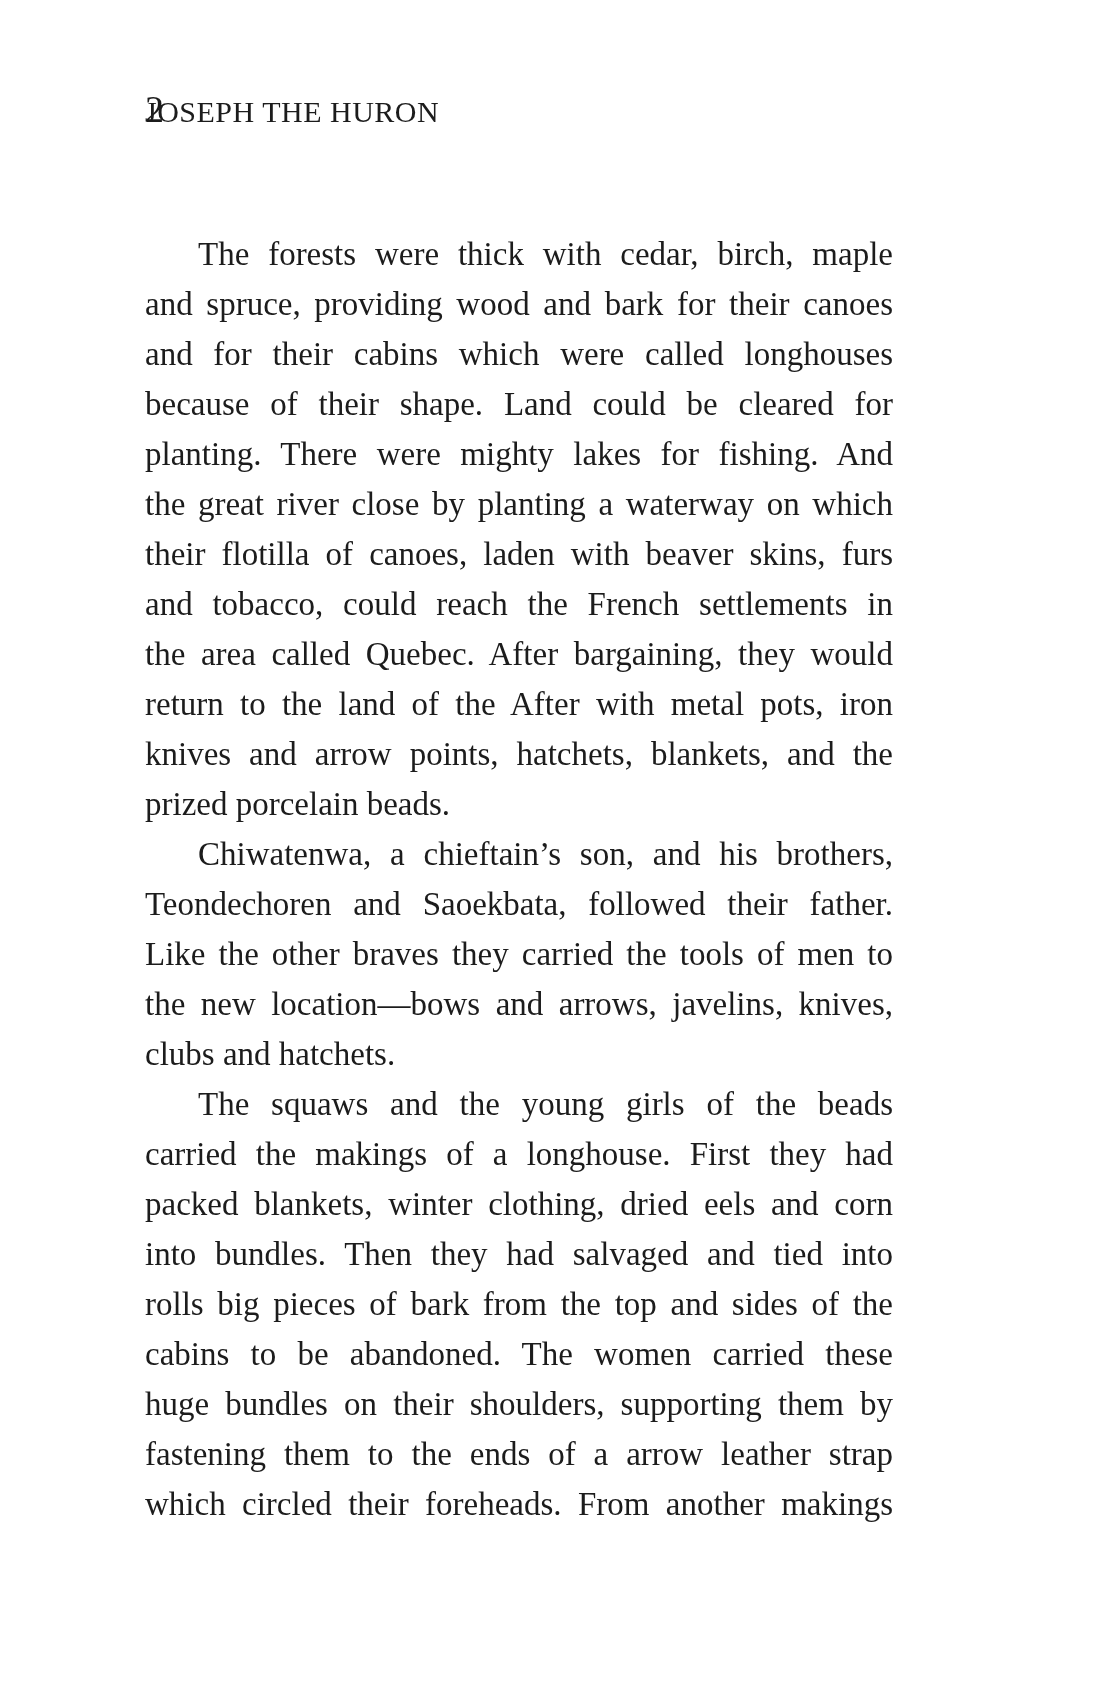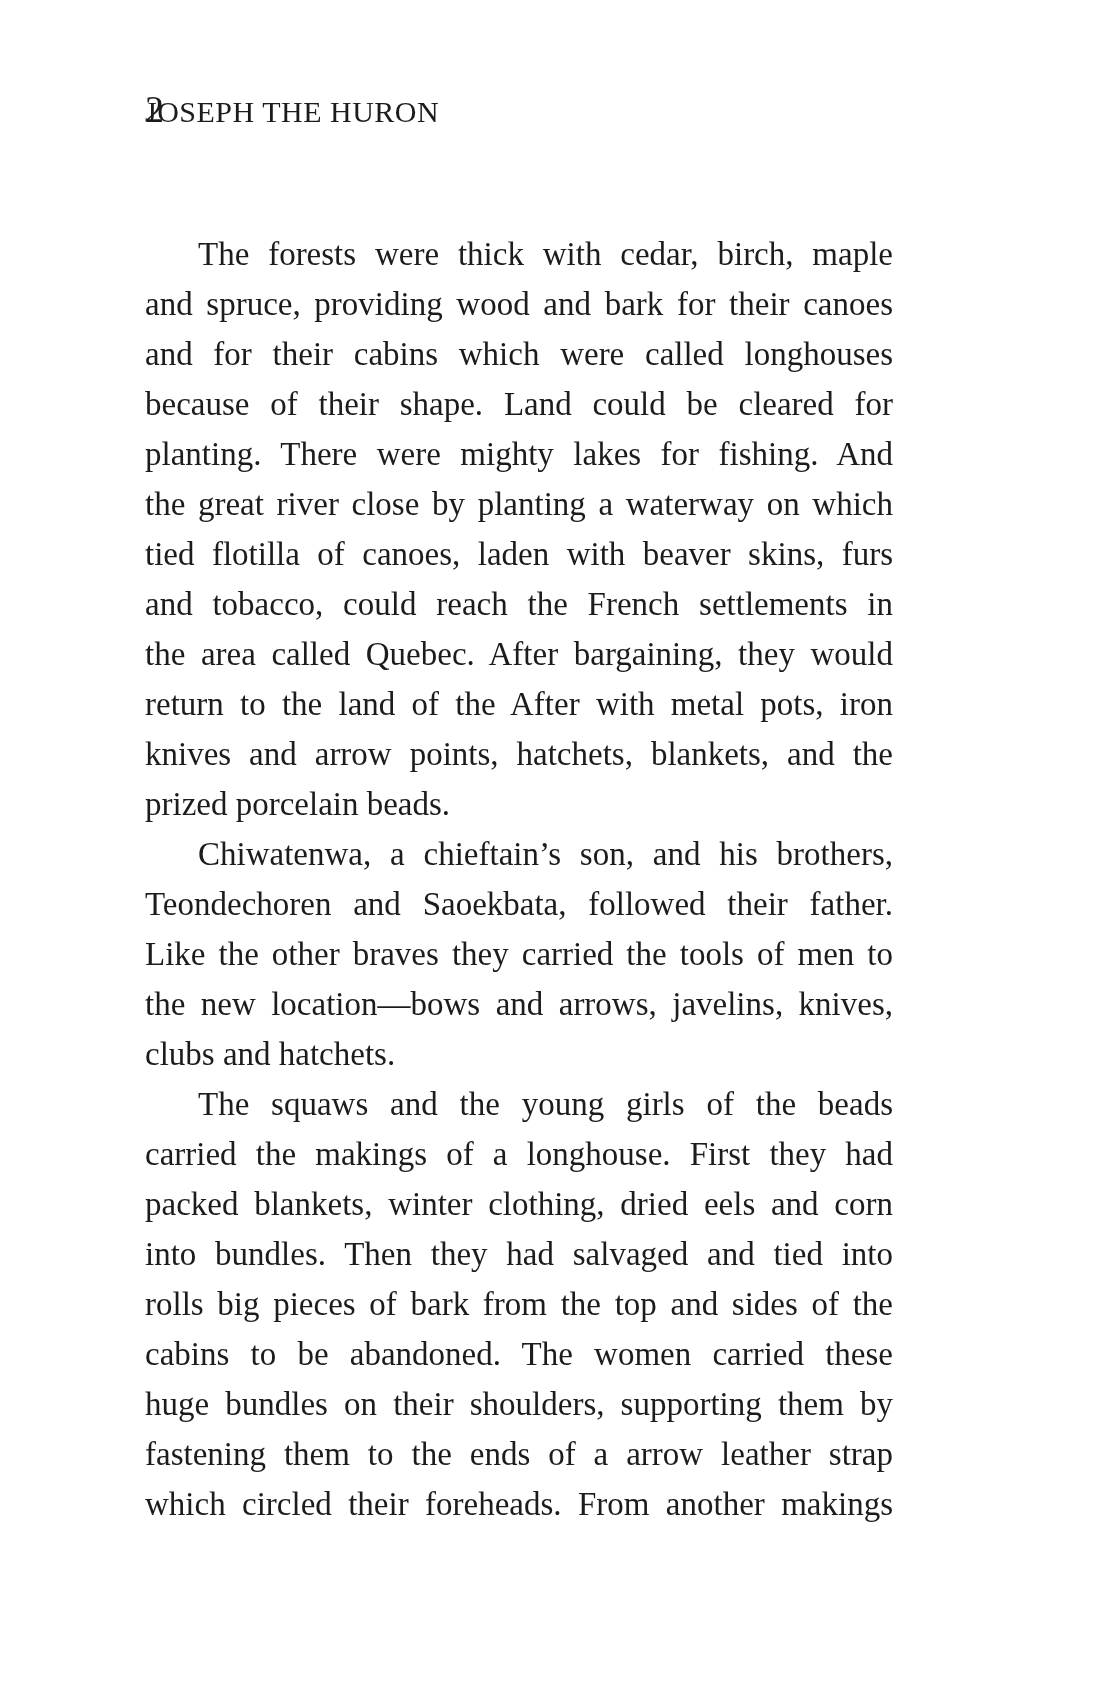--- a/index.html
+++ b/index.html
@@ -69,21 +69,21 @@
   <div class="folio">2</div>
   <div class="running-head">JOSEPH THE HURON</div>
   <div class="text-block" id="text-block">
       <div class="para">
         <div class="line first">The forests were thick with cedar, birch, maple</div>
         <div class="line">and spruce, providing wood and bark for their canoes</div>
         <div class="line">and for their cabins which were called longhouses</div>
         <div class="line">because of their shape. Land could be cleared for</div>
         <div class="line">planting. There were mighty lakes for fishing. And</div>
         <div class="line">the great river close by planting a waterway on which</div>
-        <div class="line">tied flotilla of canoes, laden with beaver skins, furs</div>
+        <div class="line">their flotilla of canoes, laden with beaver skins, furs</div>
         <div class="line">and tobacco, could reach the French settlements in</div>
         <div class="line">the area called Quebec. After bargaining, they would</div>
         <div class="line">return to the land of the After with metal pots, iron</div>
         <div class="line">knives and arrow points, hatchets, blankets, and the</div>
         <div class="line last">prized porcelain beads.</div>
       </div>
       <div class="para">
         <div class="line first">Chiwatenwa, a chieftain’s son, and his brothers,</div>
         <div class="line">Teondechoren and Saoekbata, followed their father.</div>
         <div class="line">Like the other braves they carried the tools of men to</div>

